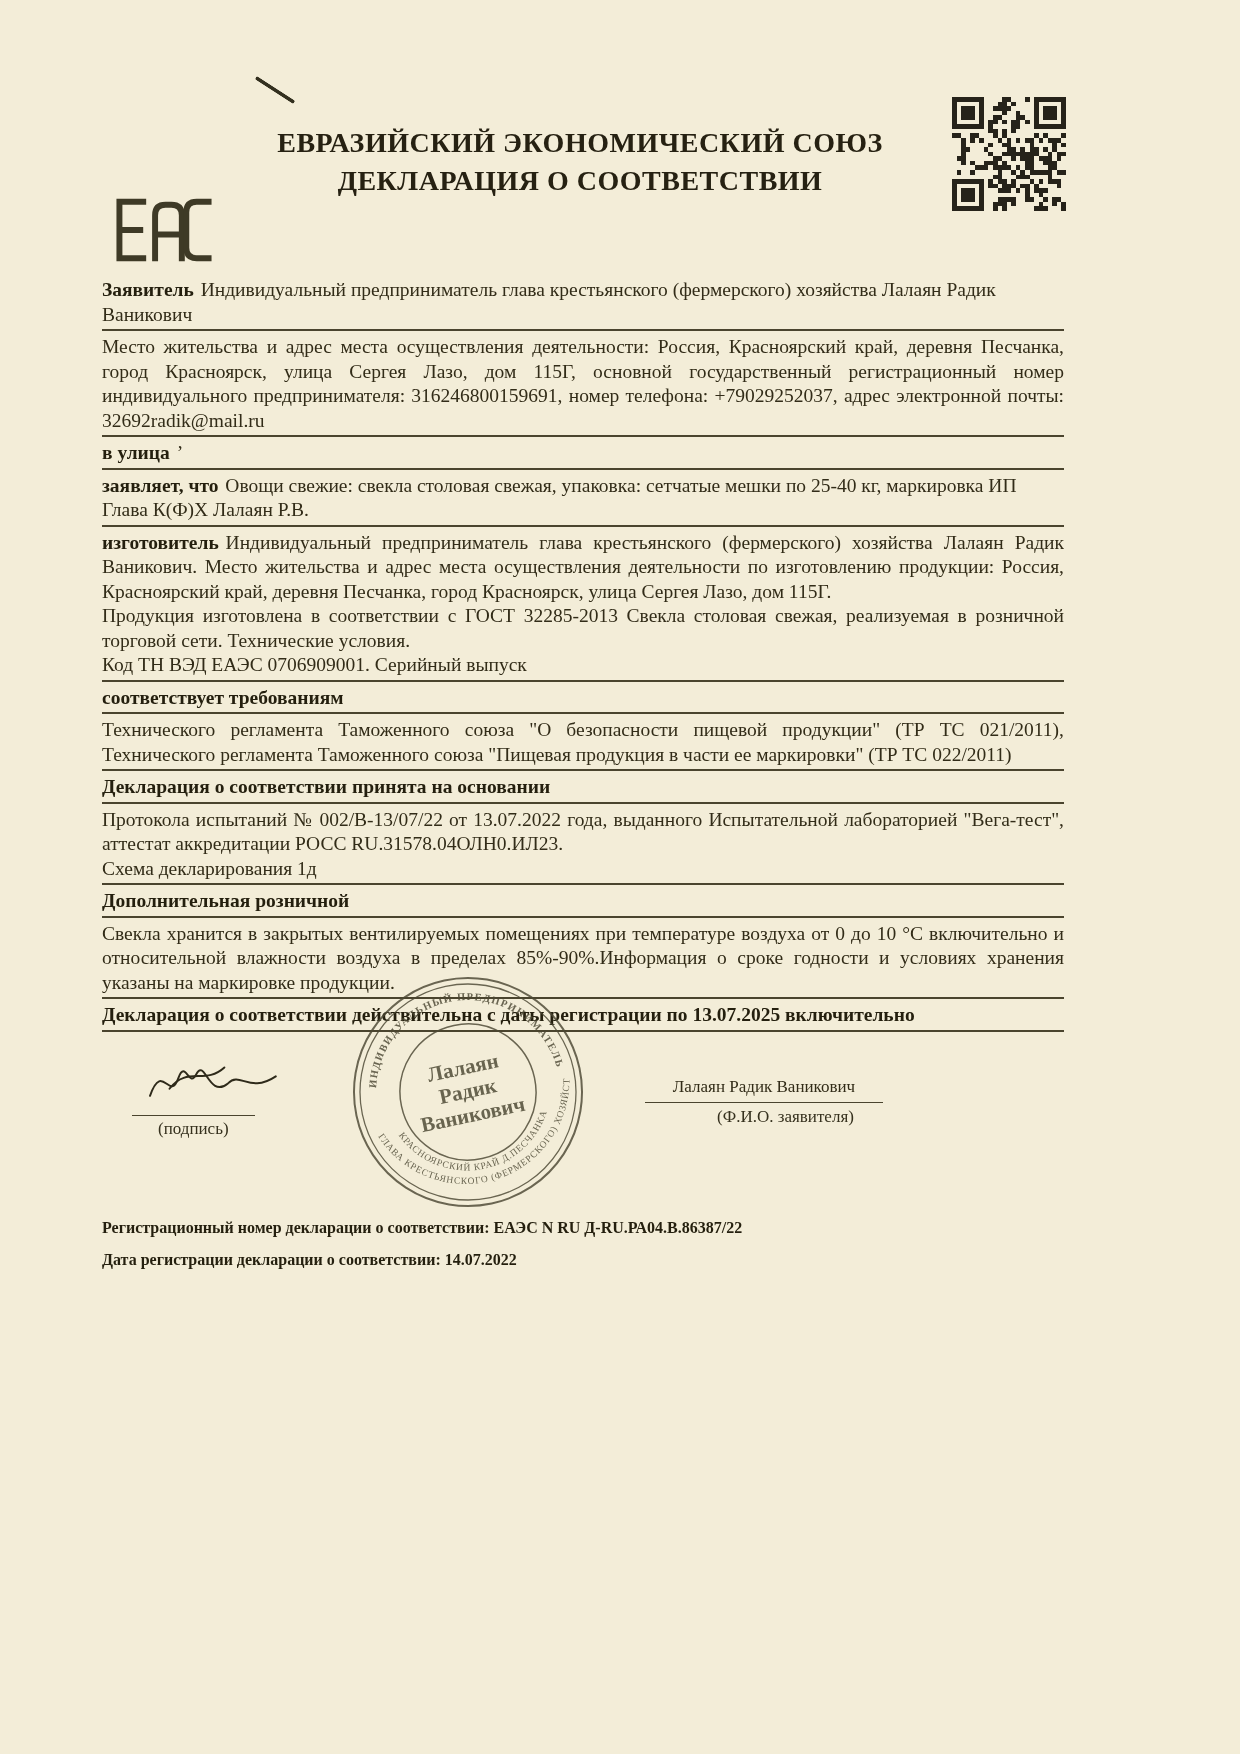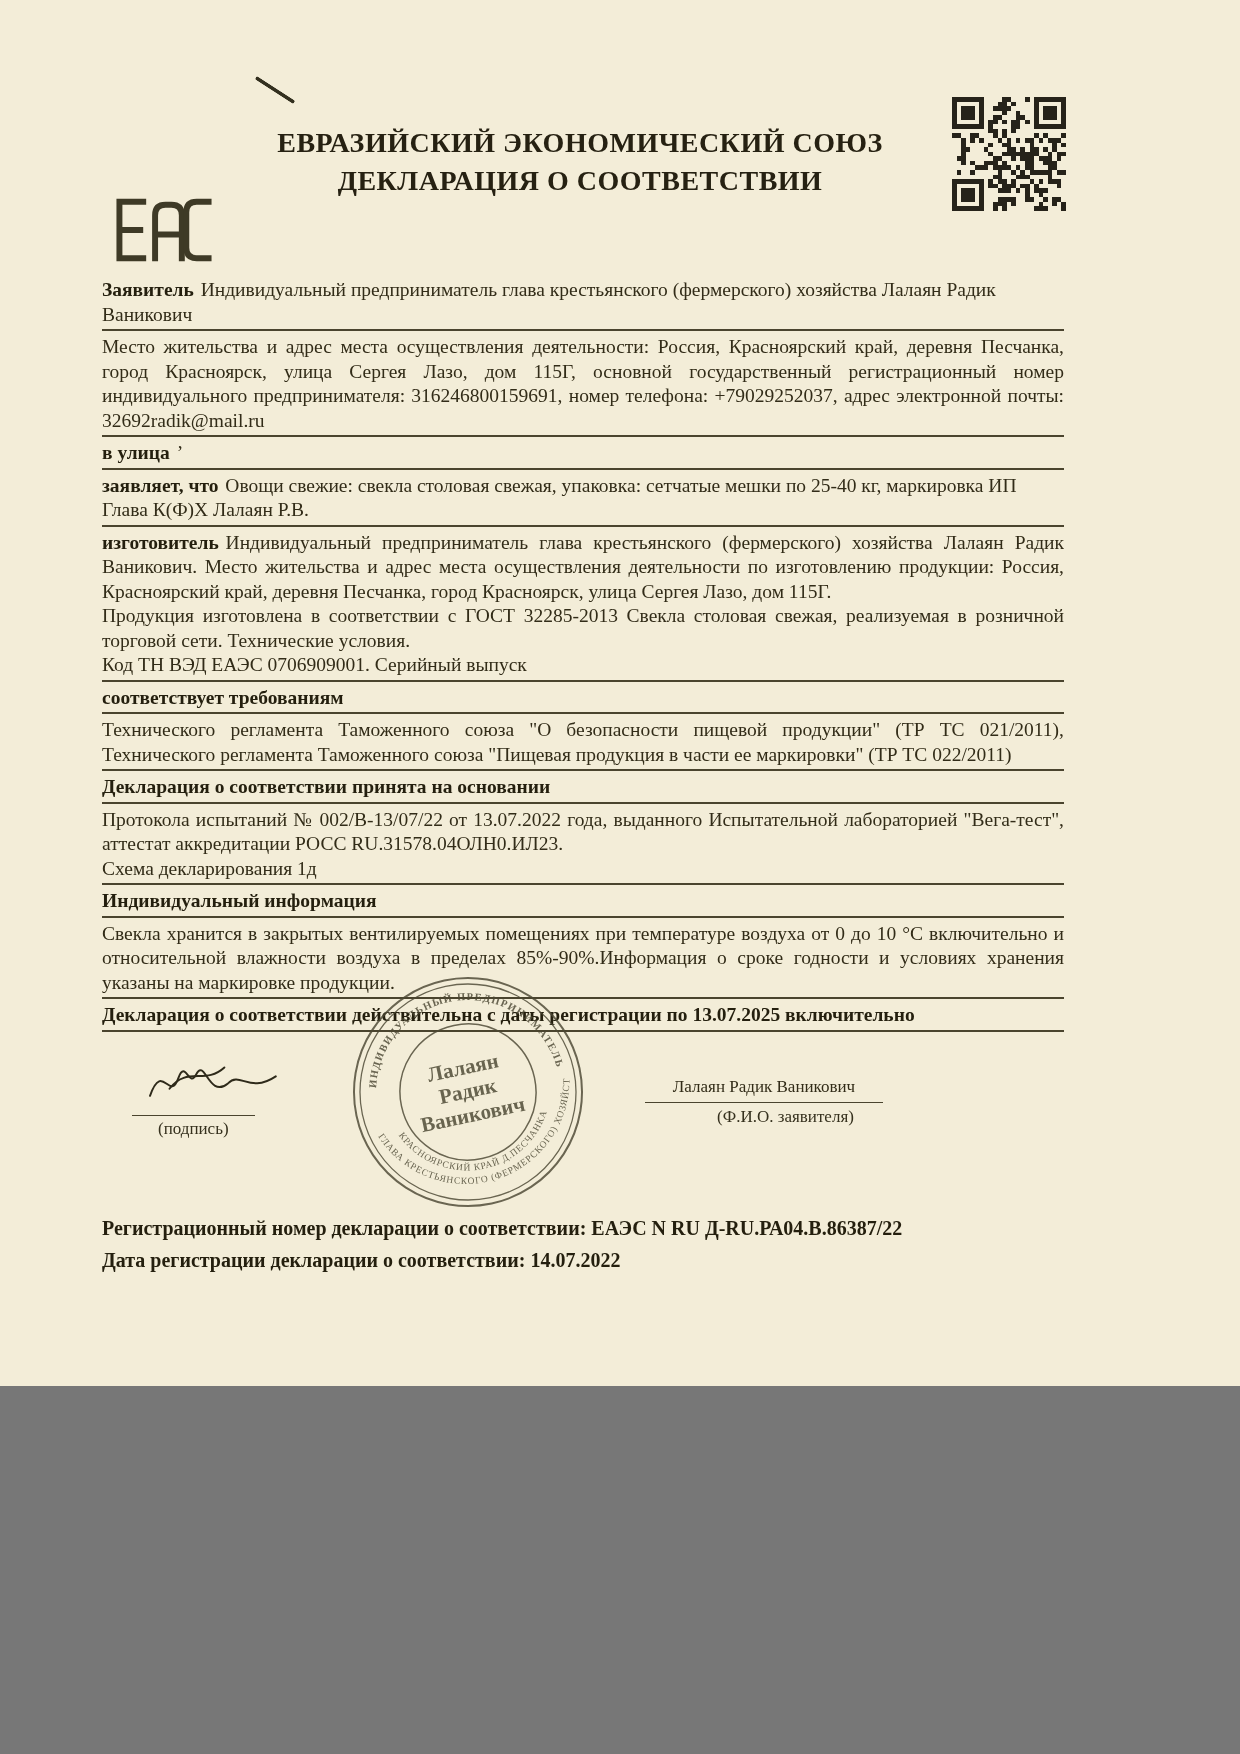--- a/index.html
+++ b/index.html
@@ -1,20 +1,20 @@
 <!DOCTYPE html>
 <html><head>
 <meta charset="utf-8">
 <style>
   * { box-sizing: border-box; }
   html, body { margin: 0; padding: 0; background: #777; }
   .page {
     position: relative;
     width: 1240px;
-    height: 1386px;
+    height: 1754px;
     background: #f3edd8;
     font-family: "Liberation Serif", serif;
     color: #322c18;
     overflow: hidden;
     margin: 0 auto;
   }
   
   .title-wrap { position: absolute; top: 124px; left: 0; width: 1160px; text-align: center; }
   .title-line {
     font-size: 28px; font-weight: bold; letter-spacing: .5px;
@@ -38,21 +38,21 @@
   
   .sig-row { display: flex; margin-top: 10px; height: 148px; }
   .sig-left { margin-left: 30px; width: 250px; text-align: left; padding-top: 6px; text-decoration: underline; }
   .sig-left svg { width: 160px; height: 62px; }
   .sig-caption { font-size: 17px; color: #35301d; }
   .sig-caption.underlined { display: inline-block; border-top: 1.5px solid #4a442e; padding: 1px 26px 0; margin-top: -4px; }
   .sig-right { margin-left: auto; margin-right: 110px; width: 380px; text-align: center; padding-top: 32px; }
   .sig-name { font-size: 17px; display: inline-block; border-bottom: 1.5px solid #4a442e; padding: 0 28px 3px; }
   .sig-right .sig-caption { margin-top: 2px; padding-left: 43px; }
   
-  .footer-line { font-weight: bold; color: #241f0e; font-size: 20px; margin: 0; }
+  .footer-line { font-weight: bold; color: #241f0e; font-size: 16px; margin: 0; }
   .footer-line.first { margin-top: 26px; }
   .footer-line.second { margin-top: 8px; }
   
   .stamp {
     position: absolute; left: 348px; top: 972px; width: 240px; height: 240px;
     transform: rotate(-12deg); opacity: .82; pointer-events: none; z-index: 5;
   }
   .stamp svg { width: 100%; height: 100%; }
   .stamp .ring-text { font-family: "Liberation Serif", serif; font-size: 10.5px; letter-spacing: 1.2px; fill: #4c4834; font-weight: bold; }
   .stamp .ring-text-sm { font-family: "Liberation Serif", serif; font-size: 9.5px; letter-spacing: .8px; fill: #4c4834; }
@@ -400,21 +400,21 @@
     <div class="section">
       <p class="para bold">Декларация о соответствии принята на основании</p>
     </div>
 
     <div class="section">
       <p class="para just">Протокола испытаний № 002/В-13/07/22 от 13.07.2022 года, выданного Испытательной лабораторией "Вега-тест", аттестат аккредитации РОСС RU.31578.04ОЛН0.ИЛ23.</p>
       <p class="para">Схема декларирования 1д</p>
     </div>
 
     <div class="section">
-      <p class="para bold">Индивидуальный информация</p>
+      <p class="para bold">Дополнительная розничной</p>
     </div>
 
     <div class="section">
       <p class="para just">Свекла хранится в закрытых вентилируемых помещениях при температуре воздуха от 0 до 10 °C включительно  и относительной влажности воздуха в пределах 85%-90%.Информация о сроке годности и условиях хранения указаны на маркировке продукции.</p>
     </div>
 
     <div class="section">
       <p class="para bold">Декларация о соответствии действительна с даты регистрации по 13.07.2025 включительно</p>
     </div>
 

